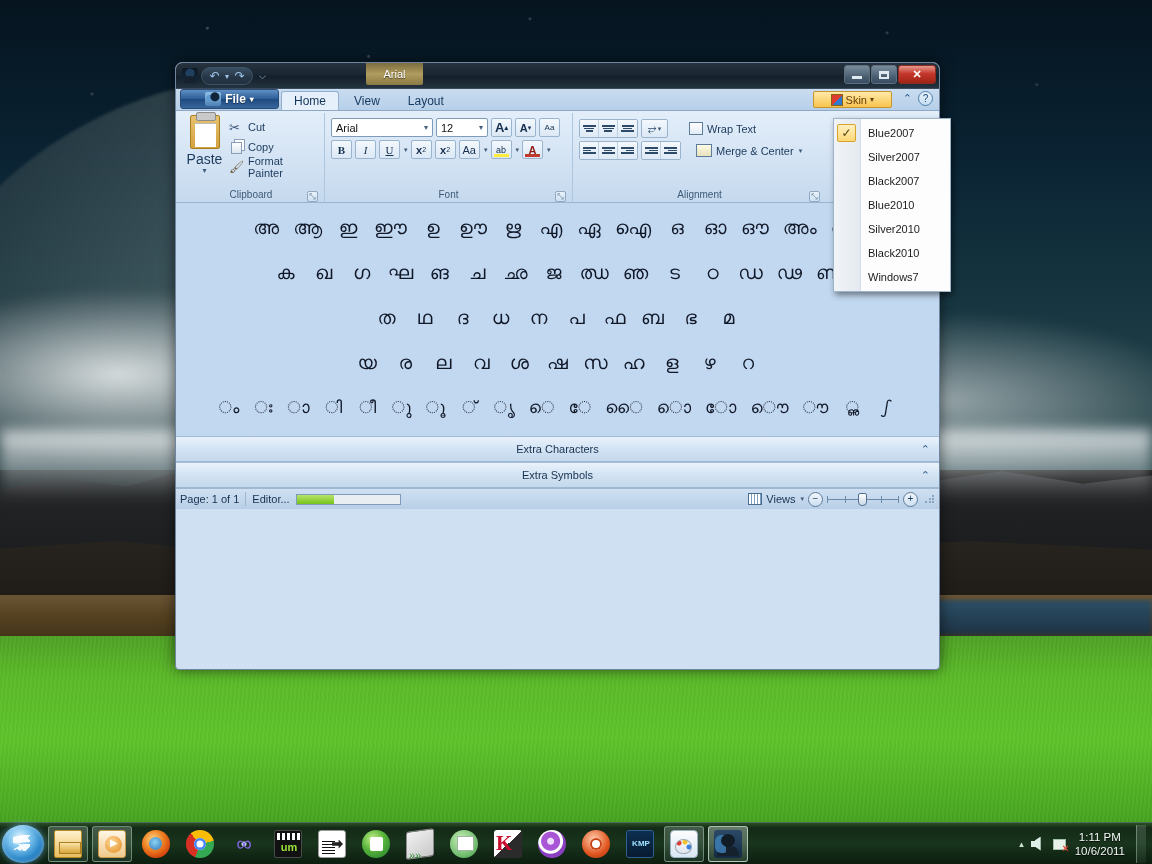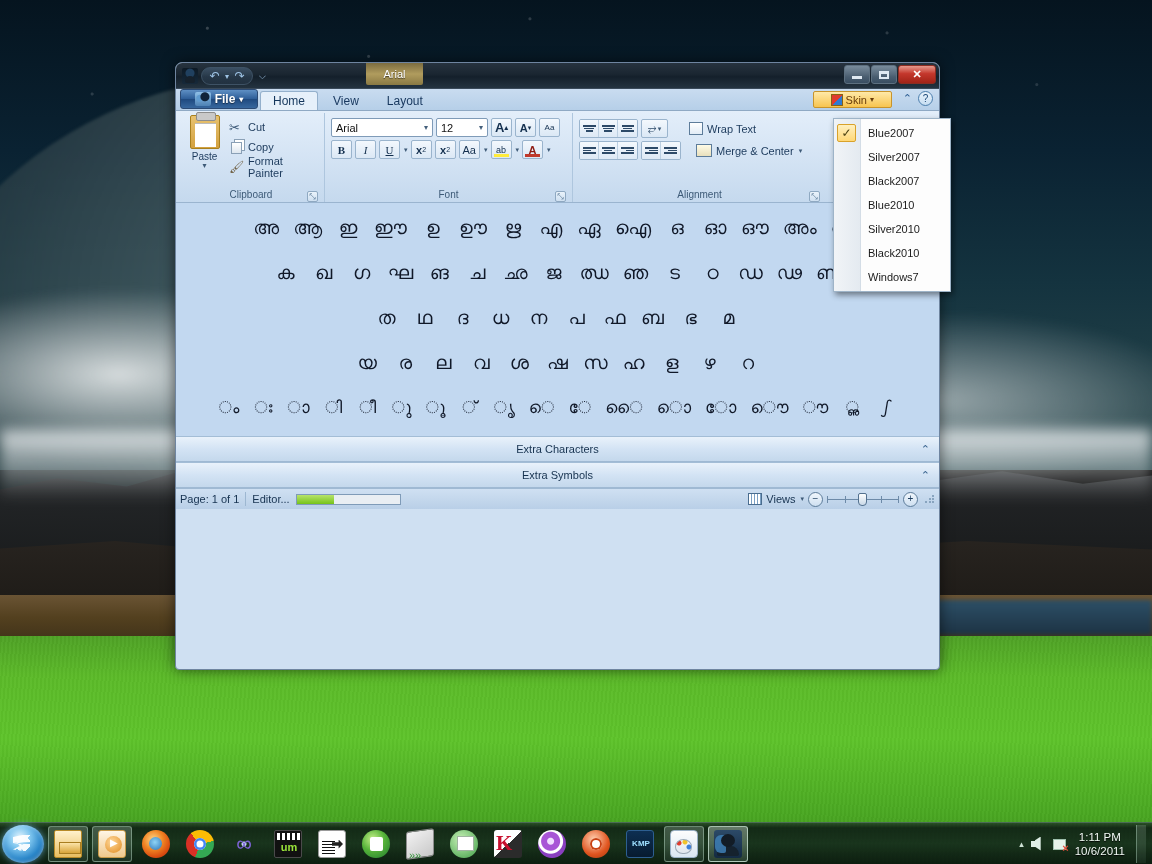--- a/index.html
+++ b/index.html
@@ -144,21 +144,21 @@
   .wbtn .glyph-max{display:block;width:10px;height:8px;border:2px solid #dfe9f2;border-top-width:3px;}
 
   
   .tabsrow {
     height:22px; position:relative;
     background: linear-gradient(180deg,#c9dcf0,#b6cfe8);
     border-bottom:1px solid #8fa9c4;
     display:flex; align-items:flex-end; padding-left:4px;
   }
   .filebtn {
-    width:78px;height:20px;margin-bottom:1px;
+    width:99px;height:20px;margin-bottom:1px;
     border:1px solid #2b4a74; border-radius:3px;
     background: linear-gradient(180deg,#5e8fc4 0%, #2f5f99 48%, #1f4a80 52%, #37679e 100%);
     color:#fff; font-size:12px; font-weight:bold;
     display:flex;align-items:center; justify-content:center; gap:4px;
     text-shadow:0 1px 1px rgba(0,0,0,.5);
   }
   .filebtn .fi {
     width:16px;height:14px;border-radius:2px;
     background: radial-gradient(circle at 62% 34%, #10243a 0 4px, transparent 5px),
                 radial-gradient(circle at 30% 45%, #5f9bd0 0 3px, transparent 4px),
@@ -203,21 +203,21 @@
   }
   .clipicon::before{
     content:""; position:absolute; left:5px; top:-4px; width:18px;height:7px;border-radius:2px;
     background:#c9c9c9; border:1px solid #8d8d8d;
   }
   .clipicon::after{
     content:""; position:absolute; left:4px; top:7px; width:21px;height:24px;
     background:#fff;
     box-shadow: inset 0 4px 0 -3px #bbb, inset 0 9px 0 -8px #bbb, inset 0 14px 0 -13px #bbb;
   }
-  .paste-label{ font-size:10px;color:#1c3a5c;margin-top:2px;}
+  .paste-label{ font-size:14px;color:#1c3a5c;margin-top:2px;}
   .paste-caret{ font-size:8px;color:#3d5a77;line-height:7px;}
   .cbitems{ display:flex;flex-direction:column; gap:2px; padding-top:3px; }
   .cbitem{ display:flex;align-items:center;gap:4px;font-size:11px;color:#1c3a5c;height:18px;padding:0 4px;border-radius:2px;}
   .mini{ width:15px;height:15px;position:relative;flex:none; }
   .ic-scissors::before{content:"\2702"; font-size:13px;color:#3b5876;}
   .ic-copy{background:linear-gradient(180deg,#fff,#dde6ef);border:1px solid #8aa0b6;width:11px;height:12px;box-shadow:3px -3px 0 -1px #fff,3px -3px 0 0 #8aa0b6;margin-left:2px;}
   .ic-brush::before{content:"\1F58C"; font-size:12px;color:#6b5a3c;}
 
   
   .fontrow{display:flex;align-items:center;gap:3px;margin-bottom:3px;}

